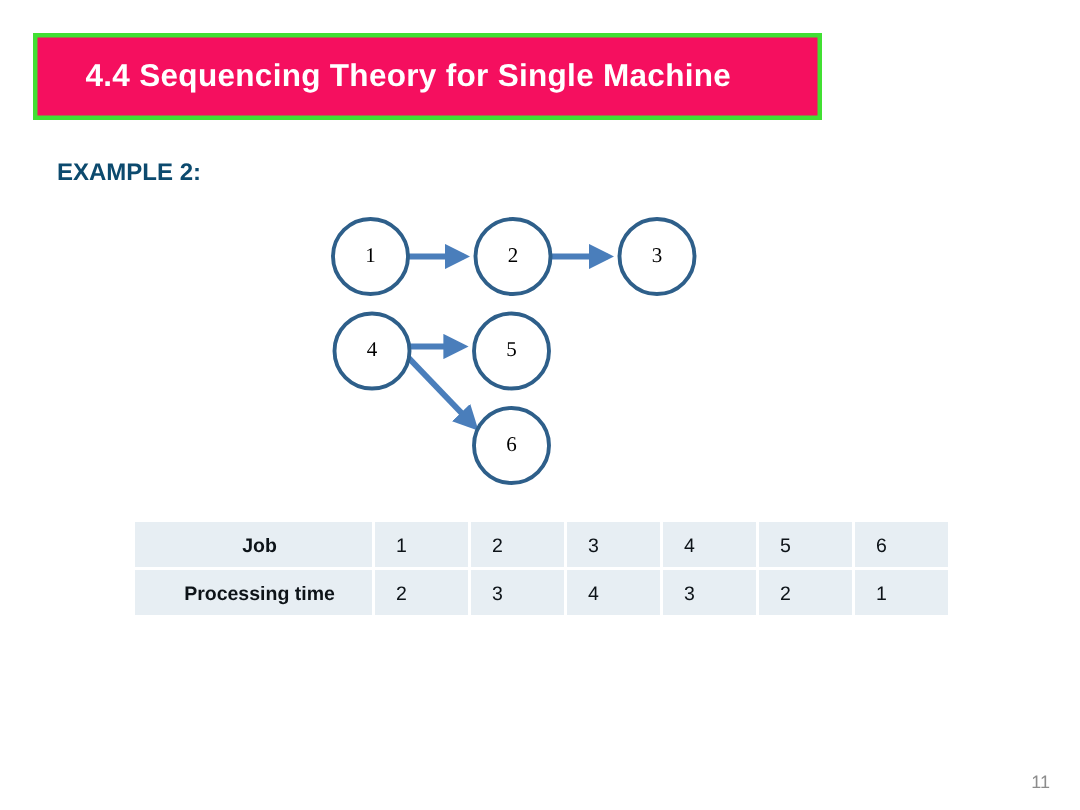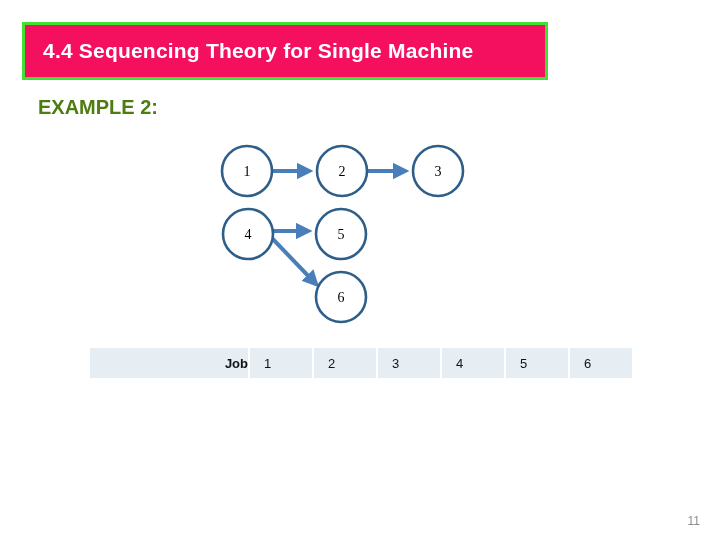--- a/index.html
+++ b/index.html
@@ -23,36 +23,36 @@
     top: 22px;
     width: 526px;
     height: 58px;
     box-sizing: border-box;
     background: #F50F5F;
     border: 3px solid #41E033;
     display: flex;
     align-items: center;
   }
   #title-text {
-    padding-left: 18px;
+    padding-left: 32px;
     color: #FFFFFF;
     font-size: 21px;
     font-weight: bold;
     letter-spacing: 0.2px;
     white-space: nowrap;
   }
 
   
   #example-label {
     position: absolute;
     left: 38px;
-    top: 96px;
-    font-size: 20px;
+    top: 107px;
+    font-size: 16px;
     font-weight: bold;
-    color: #4d7c0f;
+    color: #0c4a6e;
   }
 
   
   #graph-area {
     position: absolute;
     left: 0px;
     top: 130px;
     width: 720px;
     height: 205px;
   }
@@ -91,21 +91,21 @@
     background: #E7EEF3;
     height: 30px;
     font-size: 13px;
     color: #0D1318;
     padding: 0 0 0 8px;
     vertical-align: middle;
   }
   #data-table td.row-label {
     width: 150px;
     font-weight: bold;
-    text-align: right;
+    text-align: center;
   }
   #data-table td.value-cell {
     text-align: left;
     padding-left: 14px;
   }
 
   
   #page-number {
     position: absolute;
     right: 20px;
@@ -171,16 +171,25 @@
   <tbody>
     <tr>
       <td class="row-label">Job</td>
       <td class="value-cell">1</td>
       <td class="value-cell">2</td>
       <td class="value-cell">3</td>
       <td class="value-cell">4</td>
       <td class="value-cell">5</td>
       <td class="value-cell">6</td>
     </tr>
+    <tr>
+      <td class="row-label">Processing time</td>
+      <td class="value-cell">2</td>
+      <td class="value-cell">3</td>
+      <td class="value-cell">4</td>
+      <td class="value-cell">3</td>
+      <td class="value-cell">2</td>
+      <td class="value-cell">1</td>
+    </tr>
   </tbody>
 </table>
 
 <div id="page-number">11</div>
 
 </body></html>

